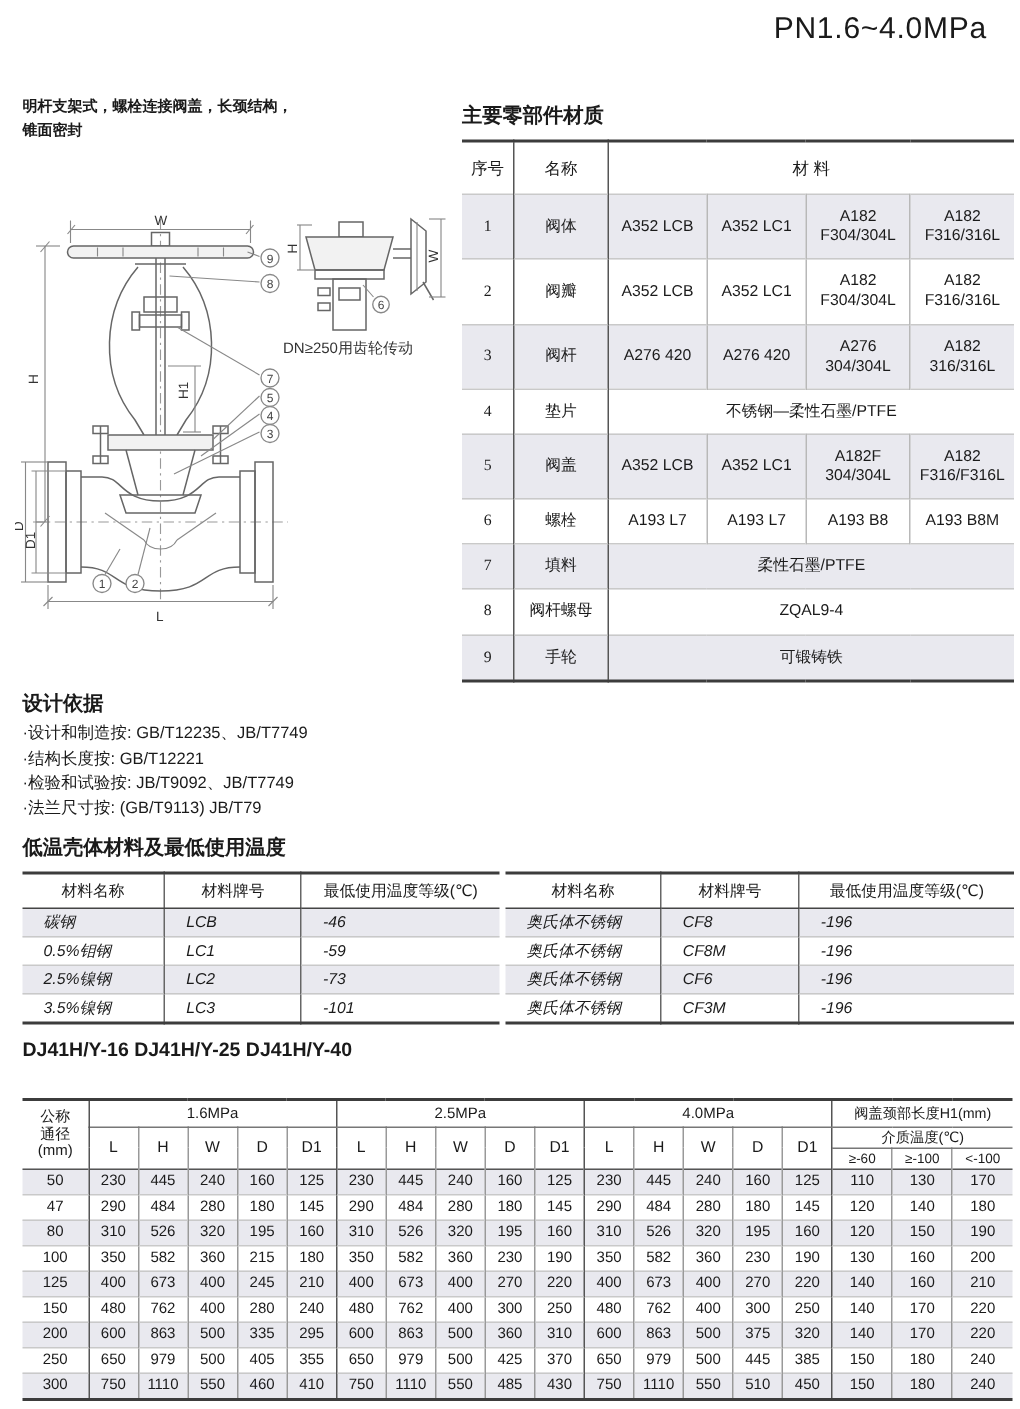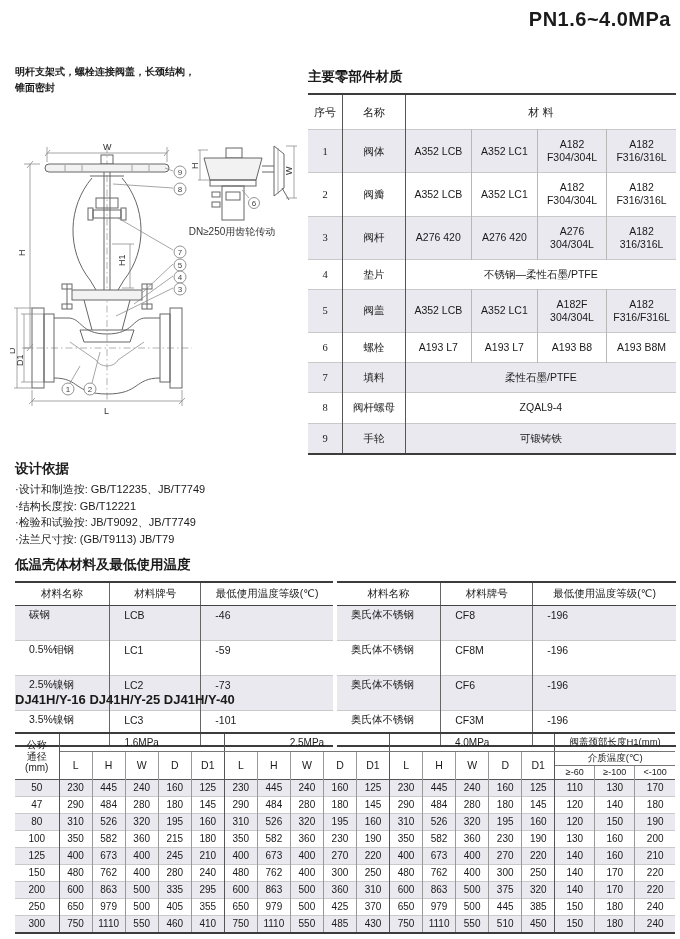--- a/index.html
+++ b/index.html
@@ -3,21 +3,21 @@
 <meta charset="utf-8">
 <style>
   html,body{margin:0;padding:0;}
   body{
     width:680px;height:939px;position:relative;background:#ffffff;
     font-family:"Liberation Sans","DejaVu Sans",sans-serif;color:#1a1a1a;
     overflow:hidden;
   }
   .abs{position:absolute;}
   
-  .pressure-title{top:8px;right:9px;font-size:20px;font-weight:bold;letter-spacing:.5px;}
+  .pressure-title{top:8px;right:22px;font-size:20px;font-weight:normal;letter-spacing:.5px;}
   
   .desc{left:15px;top:64px;width:300px;font-size:10px;font-weight:bold;line-height:1.55;}
   
   .sec-title{font-size:13.5px;font-weight:bold;}
   
   .materials-section{left:308px;top:68px;width:368px;}
   .materials-section .sec-title{margin-bottom:7px;}
   table{border-collapse:collapse;}
   .materials-table{width:100%;font-size:10.5px;border-top:2px solid #3c3c3c;border-bottom:2px solid #3c3c3c;}
   .materials-table th{font-weight:normal;font-size:11px;height:32px;}
@@ -42,21 +42,21 @@
   
   .design-basis{left:15px;top:460px;width:340px;}
   .design-basis .sec-title{margin-bottom:3px;}
   .design-basis .item{font-size:11px;line-height:1.5;}
   
   .lowtemp-section{left:15px;top:556px;width:661px;}
   .lowtemp-section .sec-title{margin-bottom:7px;}
   .lowtemp-flex{display:flex;}
   .lt-table{font-size:10.5px;border-top:2px solid #3c3c3c;border-bottom:2px solid #3c3c3c;}
   .lt-table th{font-weight:normal;font-size:10.5px;height:20px;border-bottom:1.5px solid #444;}
-  .lt-table td{height:18px;text-align:left;padding:0 0 16px 14px;}
+  .lt-table td{height:18px;text-align:left;padding:0 0 0 14px;font-style:italic;}
   .lt-table td,.lt-table th{border-right:1px solid #666;}
   .lt-table td:last-child,.lt-table th:last-child{border-right:none;}
   .lt-table tbody tr + tr{border-top:1px solid #c9c9c9;}
   .lt-left{width:318px;margin-right:4px;}
   .lt-right{width:339px;}
   .lt-left .col-a{width:92px;}  .lt-left .col-b{width:88px;}  .lt-left .col-c{width:138px;}
   .lt-right .col-a{width:104px;}.lt-right .col-b{width:86px;} .lt-right .col-c{width:149px;}
   
   .dims-section{left:15px;top:692px;width:661px;}
   .dims-title{font-size:13px;font-weight:bold;line-height:1.3;margin-bottom:6px;}

